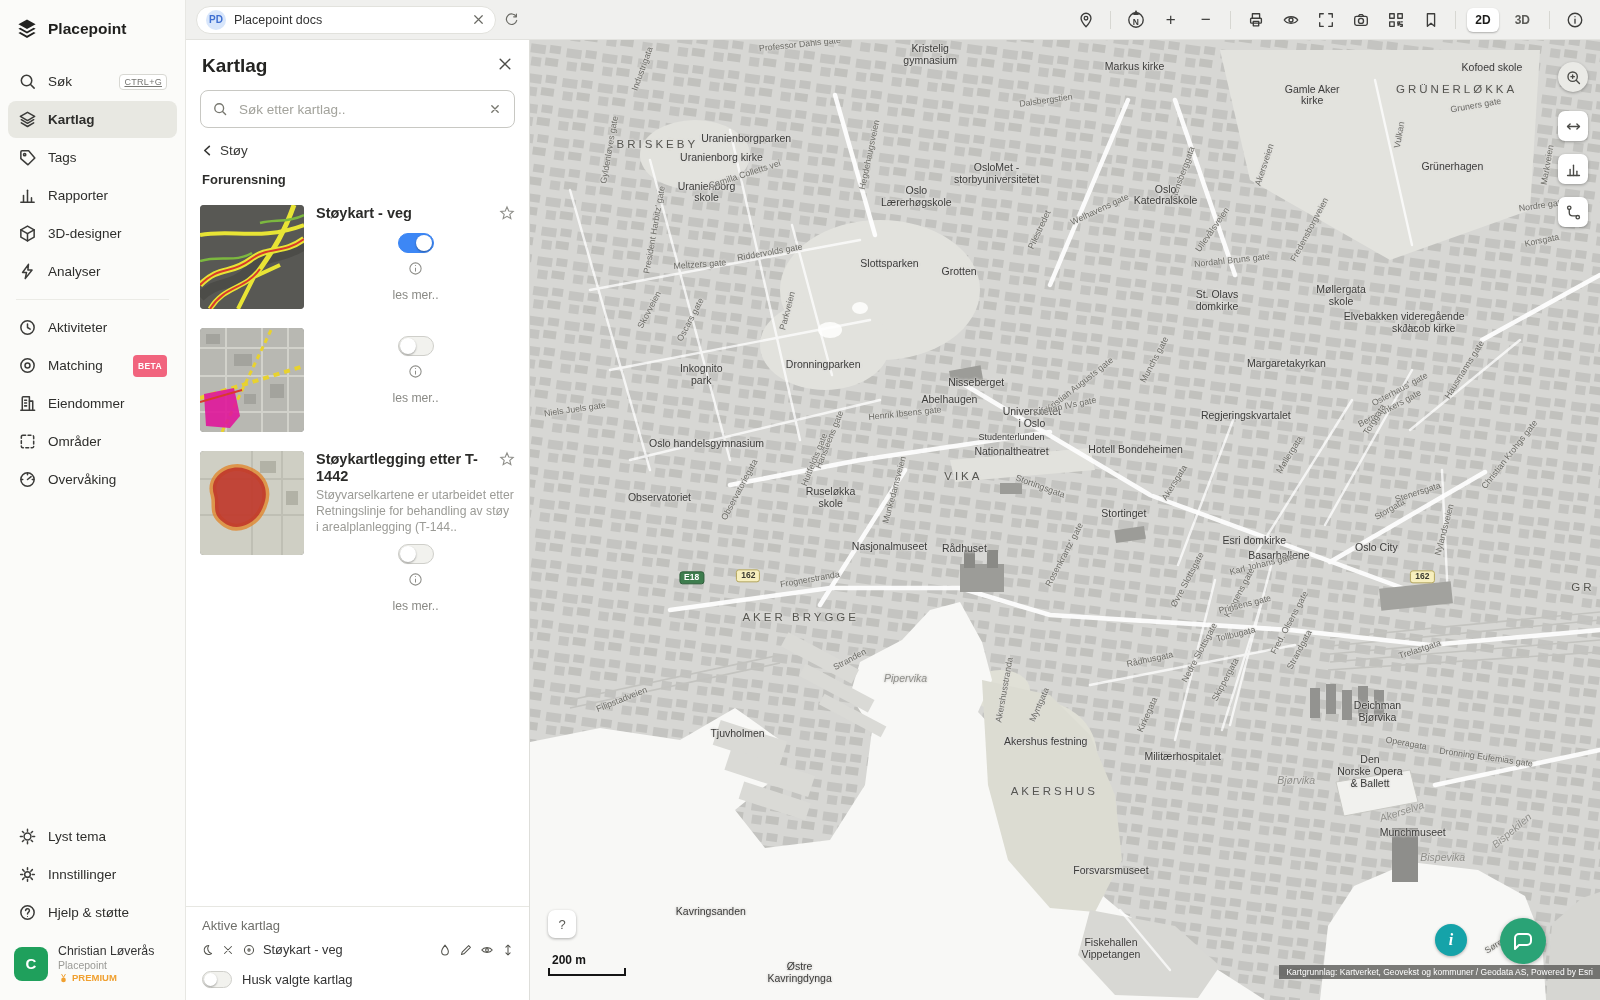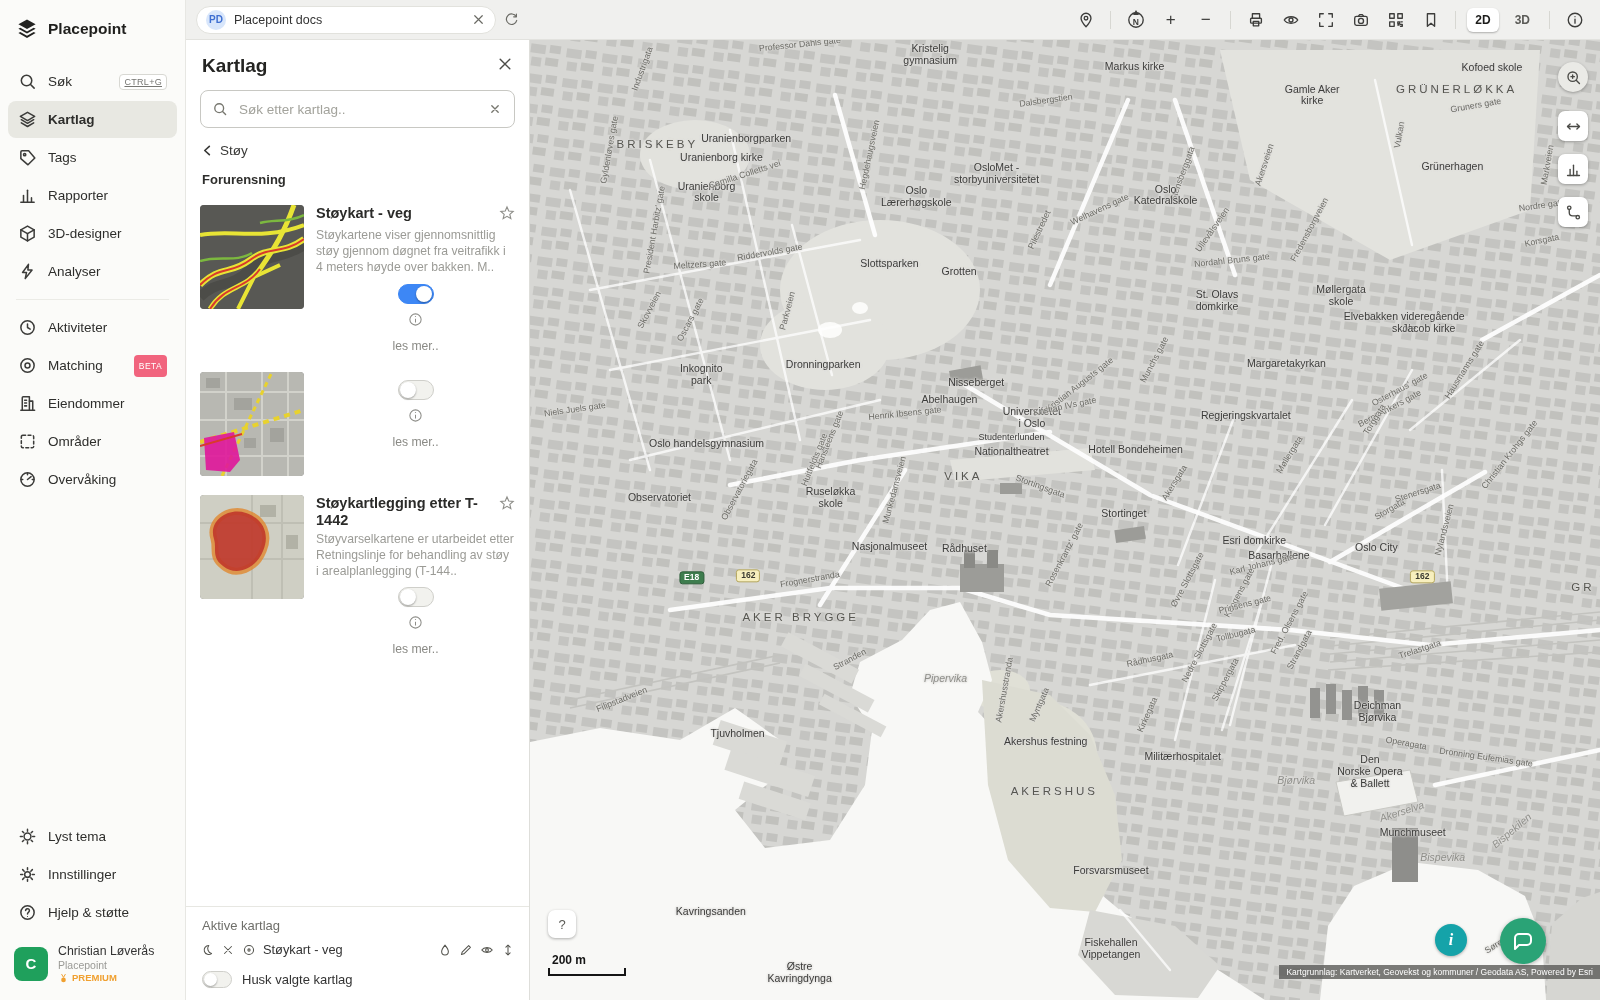--- a/index.html
+++ b/index.html
@@ -14,21 +14,21 @@
   .logo-row svg{width:22px;height:22px;flex:none;}
   .logo-text{font-size:15.5px;font-weight:700;color:#1f1f1d;}
   .nav{padding-top:8px;}
   .nav-item{display:flex;align-items:center;gap:11px;height:37px;padding:0 10px;margin:1px 8px;
     border-radius:8px;font-size:13.5px;color:#2e2e2c;cursor:pointer;}
   .nav-item.sel{background:#e8e8e2;font-weight:700;}
   .nav-item svg{width:19px;height:19px;flex:none;stroke:#3c3c3a;fill:none;stroke-width:1.6;
     stroke-linecap:round;stroke-linejoin:round;}
   .kbd{margin-left:auto;font-size:9px;color:#767672;border:1px solid #d8d8d3;border-radius:4px;
     padding:2px 4px;background:#fff;letter-spacing:.3px;text-decoration:underline;}
-  .beta{margin-left:auto;font-size:8.5px;font-weight:400;color:#fff;background:#f1647e;
+  .beta{margin-left:auto;font-size:8.5px;font-weight:700;color:#fff;background:#f1647e;
     border-radius:4px;padding:6px 5px;letter-spacing:.4px;}
   .nav-div{height:1px;background:#ebebe6;margin:9px 16px;}
   .spacer{flex:1;}
   .user{display:flex;gap:10px;align-items:center;padding:12px 14px 16px;}
   .uavatar{width:34px;height:34px;border-radius:8px;background:#1fa05c;color:#fff;font-weight:700;
     font-size:15px;display:flex;align-items:center;justify-content:center;flex:none;}
   .uinfo{line-height:1.25;min-width:0;}
   .uname{font-size:12.3px;color:#333;white-space:nowrap;}
   .uorg{font-size:10.5px;color:#9a9a96;}
   .uplan{font-size:9.5px;font-weight:700;color:#f0a030;display:flex;gap:3px;align-items:center;}
@@ -425,21 +425,20 @@
         </div>
         <div class="card-body">
           <div class="card-title-row">
             <span class="card-title">Støykart - veg</span>
             <span class="star">
               <svg viewBox="0 0 20 20">
                   <path d="M10 2.5 L12.2 7.6 L17.7 8.1 L13.5 11.7 L14.8 17.1 L10 14.2 L5.2 17.1 L6.5 11.7 L2.3 8.1 L7.8 7.6 Z"></path>
                 </svg>
             </span>
           </div>
-          <div class="card-desc">Støykartene viser gjennomsnittlig støy gjennom døgnet fra veitrafikk i 4 meters høyde over bakken. M..</div>
           <div class="card-controls">
             <div class="toggle on">
                 <div class="knob"></div>
               </div>
             <span class="info-circ">
               <svg viewBox="0 0 20 20">
                   <circle cx="10" cy="10" r="7.5"></circle>
                   <path d="M10 9 V14"></path>
                   <circle cx="10" cy="6" r="0.8" fill="#8d8d88" stroke="none"></circle>
                 </svg>
@@ -762,21 +761,21 @@
         <span class="lbl street" style="left: 26.2%; top: 56.3%; transform: translate(-50%, -50%) rotate(-10deg);">Frognerstranda</span>
         <span class="lbl street" style="left: 66.8%; top: 58.9%; transform: translate(-50%, -50%) rotate(-14deg);">Prinsens gate</span>
         <span class="lbl street" style="left: 71%; top: 60.7%; transform: translate(-50%, -50%) rotate(-62deg);">Fred. Olsens gate</span>
         <span class="lbl street" style="left: 66%; top: 62%; transform: translate(-50%, -50%) rotate(-14deg);">Tollbugata</span>
         <span class="lbl area" style="left: 25.3%; top: 60.1%; transform: translate(-50%, -50%) rotate(0deg);">AKER BRYGGE</span>
         <span class="lbl street" style="left: 72%; top: 63.5%; transform: translate(-50%, -50%) rotate(-62deg);">Strandgata</span>
         <span class="lbl street" style="left: 83.2%; top: 63.5%; transform: translate(-50%, -50%) rotate(-18deg);">Trelastgata</span>
         <span class="lbl street" style="left: 62.6%; top: 63.9%; transform: translate(-50%, -50%) rotate(-62deg);">Nedre Slottsgate</span>
         <span class="lbl street" style="left: 29.9%; top: 64.6%; transform: translate(-50%, -50%) rotate(-28deg);">Stranden</span>
         <span class="lbl street" style="left: 57.9%; top: 64.6%; transform: translate(-50%, -50%) rotate(-12deg);">Rådhusgata</span>
-        <span class="lbl water" style="left: 35.1%; top: 66.6%; transform: translate(-50%, -50%) rotate(0deg); margin-left: 40px;">Pipervika</span>
+        <span class="lbl water" style="left: 35.1%; top: 66.6%; transform: translate(-50%, -50%) rotate(0deg);">Pipervika</span>
         <span class="lbl street" style="left: 65%; top: 66.7%; transform: translate(-50%, -50%) rotate(-62deg);">Skippergata</span>
         <span class="lbl street" style="left: 44.4%; top: 67.7%; transform: translate(-50%, -50%) rotate(-80deg);">Akershusstranda</span>
         <span class="lbl street" style="left: 8.6%; top: 68.8%; transform: translate(-50%, -50%) rotate(-22deg);">Filipstadveien</span>
         <span class="lbl street" style="left: 47.7%; top: 69.3%; transform: translate(-50%, -50%) rotate(-66deg);">Myntgata</span>
         <span class="lbl poi" style="left: 79.2%; top: 70%; transform: translate(-50%, -50%) rotate(0deg);">Deichman
 Bjørvika</span>
         <span class="lbl street" style="left: 57.8%; top: 70.3%; transform: translate(-50%, -50%) rotate(-66deg);">Kirkegata</span>
         <span class="lbl poi" style="left: 19.4%; top: 72.3%; transform: translate(-50%, -50%) rotate(0deg);">Tjuvholmen</span>
         <span class="lbl poi" style="left: 48.2%; top: 73.1%; transform: translate(-50%, -50%) rotate(0deg);">Akershus festning</span>
         <span class="lbl street" style="left: 81.9%; top: 73.3%; transform: translate(-50%, -50%) rotate(10deg);">Operagata</span>

